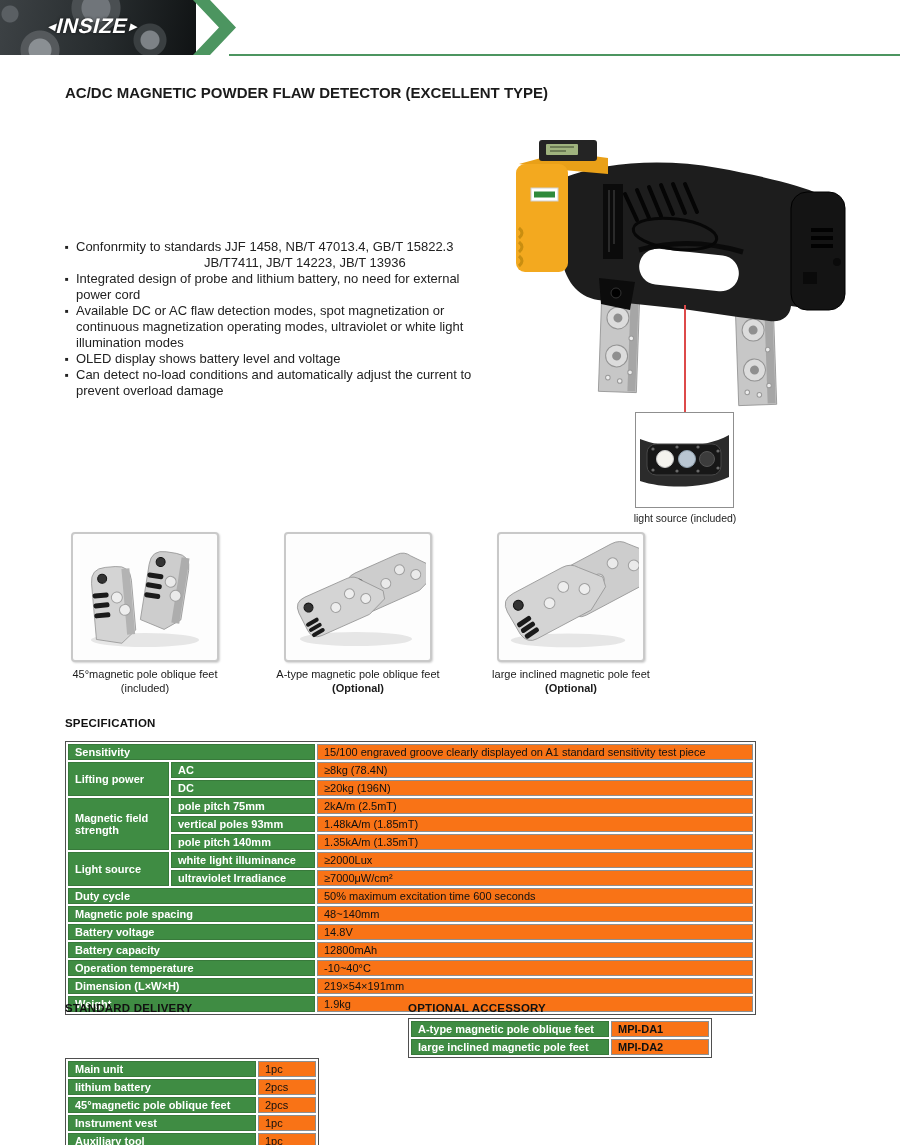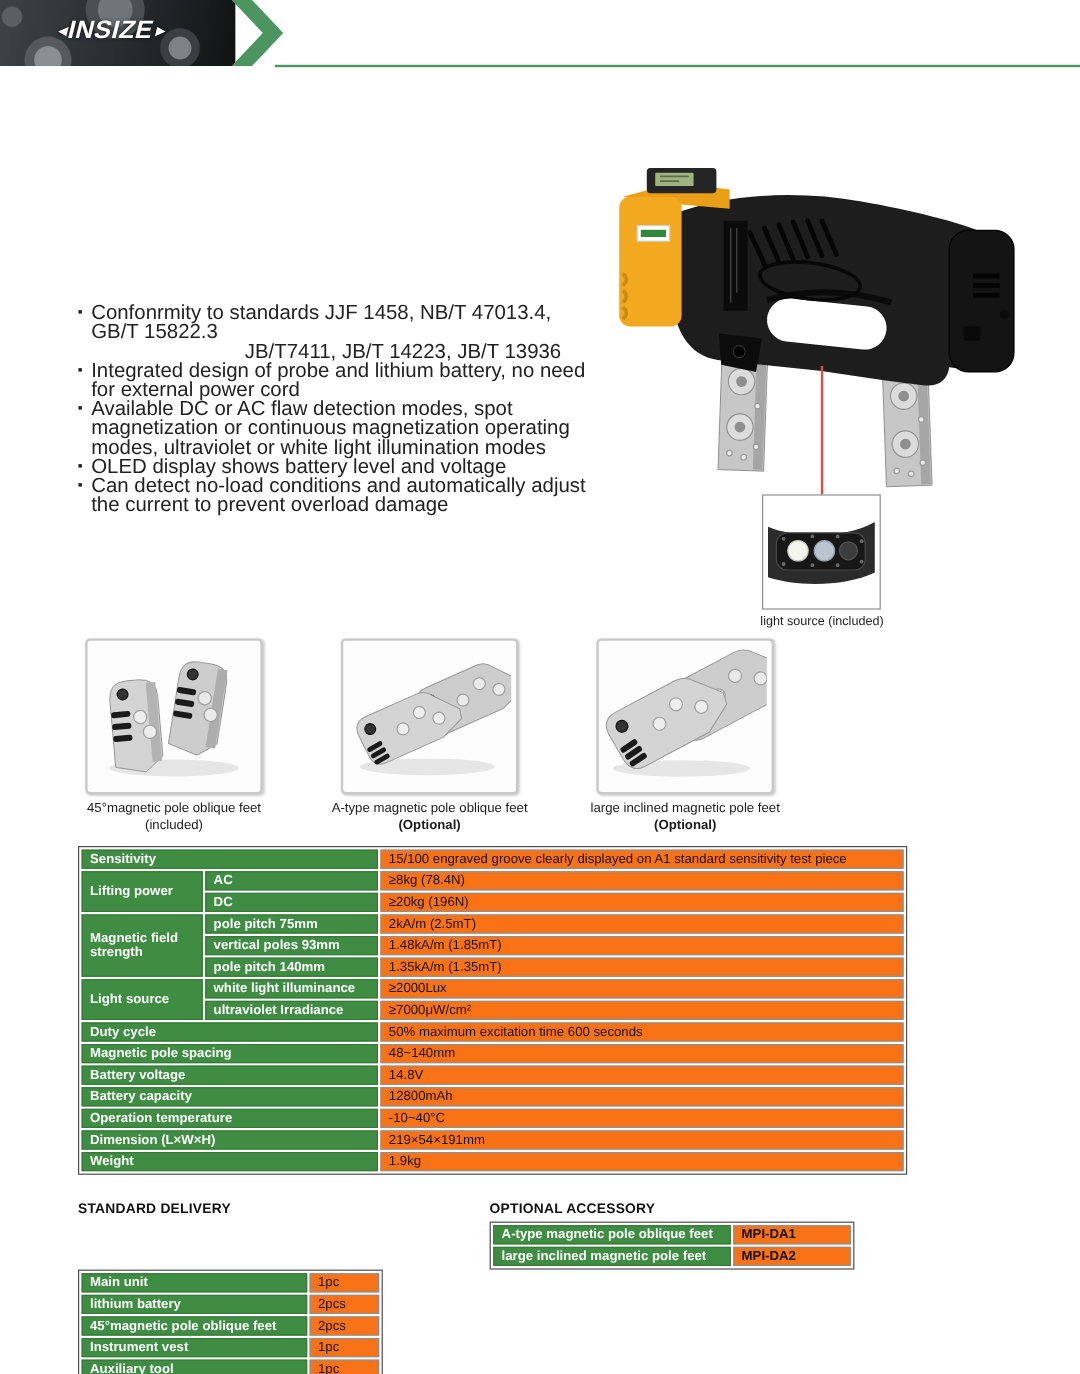--- a/index.html
+++ b/index.html
@@ -22,22 +22,22 @@
     text-shadow:0 0 3px rgba(0,0,0,.7); white-space:nowrap; }
   .logo .arr { font-size:13px; vertical-align:2px; letter-spacing:-2px; }
   .hdr-chevron { position:absolute; left:193px; top:0; }
   .hdr-rule { position:absolute; left:229px; top:54px; width:671px; height:2px; background:#4c9560; }
 
   
   .title-block { position:absolute; left:65px; top:84px; width:640px;
     font-size:15px; font-weight:bold; line-height:17px; color:#1b1b1b; }
 
   
-  .features { position:absolute; left:65px; top:253px; width:428px;
-    font-size:17px; line-height:16px; color:#222; list-style:none; }
+  .features { position:absolute; left:65px; top:239px; width:428px;
+    font-size:13px; line-height:16px; color:#222; list-style:none; }
   .features li { position:relative; padding-left:11px; }
   .features li::before { content:"\25A0"; position:absolute; left:0; top:0; font-size:6px; }
   .feat-line2 { padding-left:128px; }
 
   
   .prod-svg { position:absolute; left:503px; top:132px; }
   .red-line { position:absolute; left:684px; top:305px; width:2px; height:108px; background:#dd4a4a; }
   .inset { position:absolute; left:635px; top:412px; width:99px; height:96px;
     background:#fff; border:1px solid #8f8f8f; }
   .inset-caption { position:absolute; left:600px; top:512px; width:170px;
@@ -52,38 +52,39 @@
 
   
   .sec-heading { position:absolute; font-size:11.5px; font-weight:bold; color:#111; letter-spacing:.2px; }
   .tbl-wrap { position:absolute; border:1px solid #4f4f4f; background:#fff; }
   table { border-collapse:separate; border-spacing:2px; width:100%; }
   td { font-size:11px; height:13px; line-height:12px; padding:1px 6px; vertical-align:middle; }
   td.g { background:#3f8c43; border:1px solid #38793b; color:#fff; font-weight:bold; }
   td.v { background:#f97316; border:1px solid #8f8f8f; color:#101010; }
   td.vb { font-weight:bold; }
 
-  .spec-wrap { left:65px; top:705px; width:691px; }
+  .spec-wrap { left:65px; top:741px; width:691px; }
   .del-wrap  { left:65px; top:1058px; width:254px; }
   .opt-wrap  { left:408px; top:1018px; width:304px; }
 </style>
 </head>
 <body>
 
 <div id="page">
 
   <div class="hdr-photo">
     <div class="logo"><span class="arr">◄</span><span>INSIZE</span><span class="arr">►</span></div>
   </div>
   <svg class="hdr-chevron" width="46" height="55" viewBox="0 0 46 55">
     <polygon points="0,0 17,0 43,27.5 17,55 0,55 26,27.5" fill="#4c9560"></polygon>
   </svg>
   <div class="hdr-rule"></div>
 
   <div class="title-block">
+    <div>AC/DC MAGNETIC POWDER FLAW DETECTOR (EXCELLENT TYPE)</div>
   </div>
 
   <ul class="features">
     <li>
       <div>Confonrmity to standards JJF 1458, NB/T 47013.4, GB/T 15822.3</div>
       <div class="feat-line2">JB/T7411, JB/T 14223, JB/T 13936</div>
     </li>
     <li>Integrated design of probe and lithium battery, no need for external power cord</li>
     <li>Available DC or AC flaw detection modes, spot magnetization or continuous magnetization operating modes, ultraviolet or white light illumination modes</li>
     <li>OLED display shows battery level and voltage</li>

